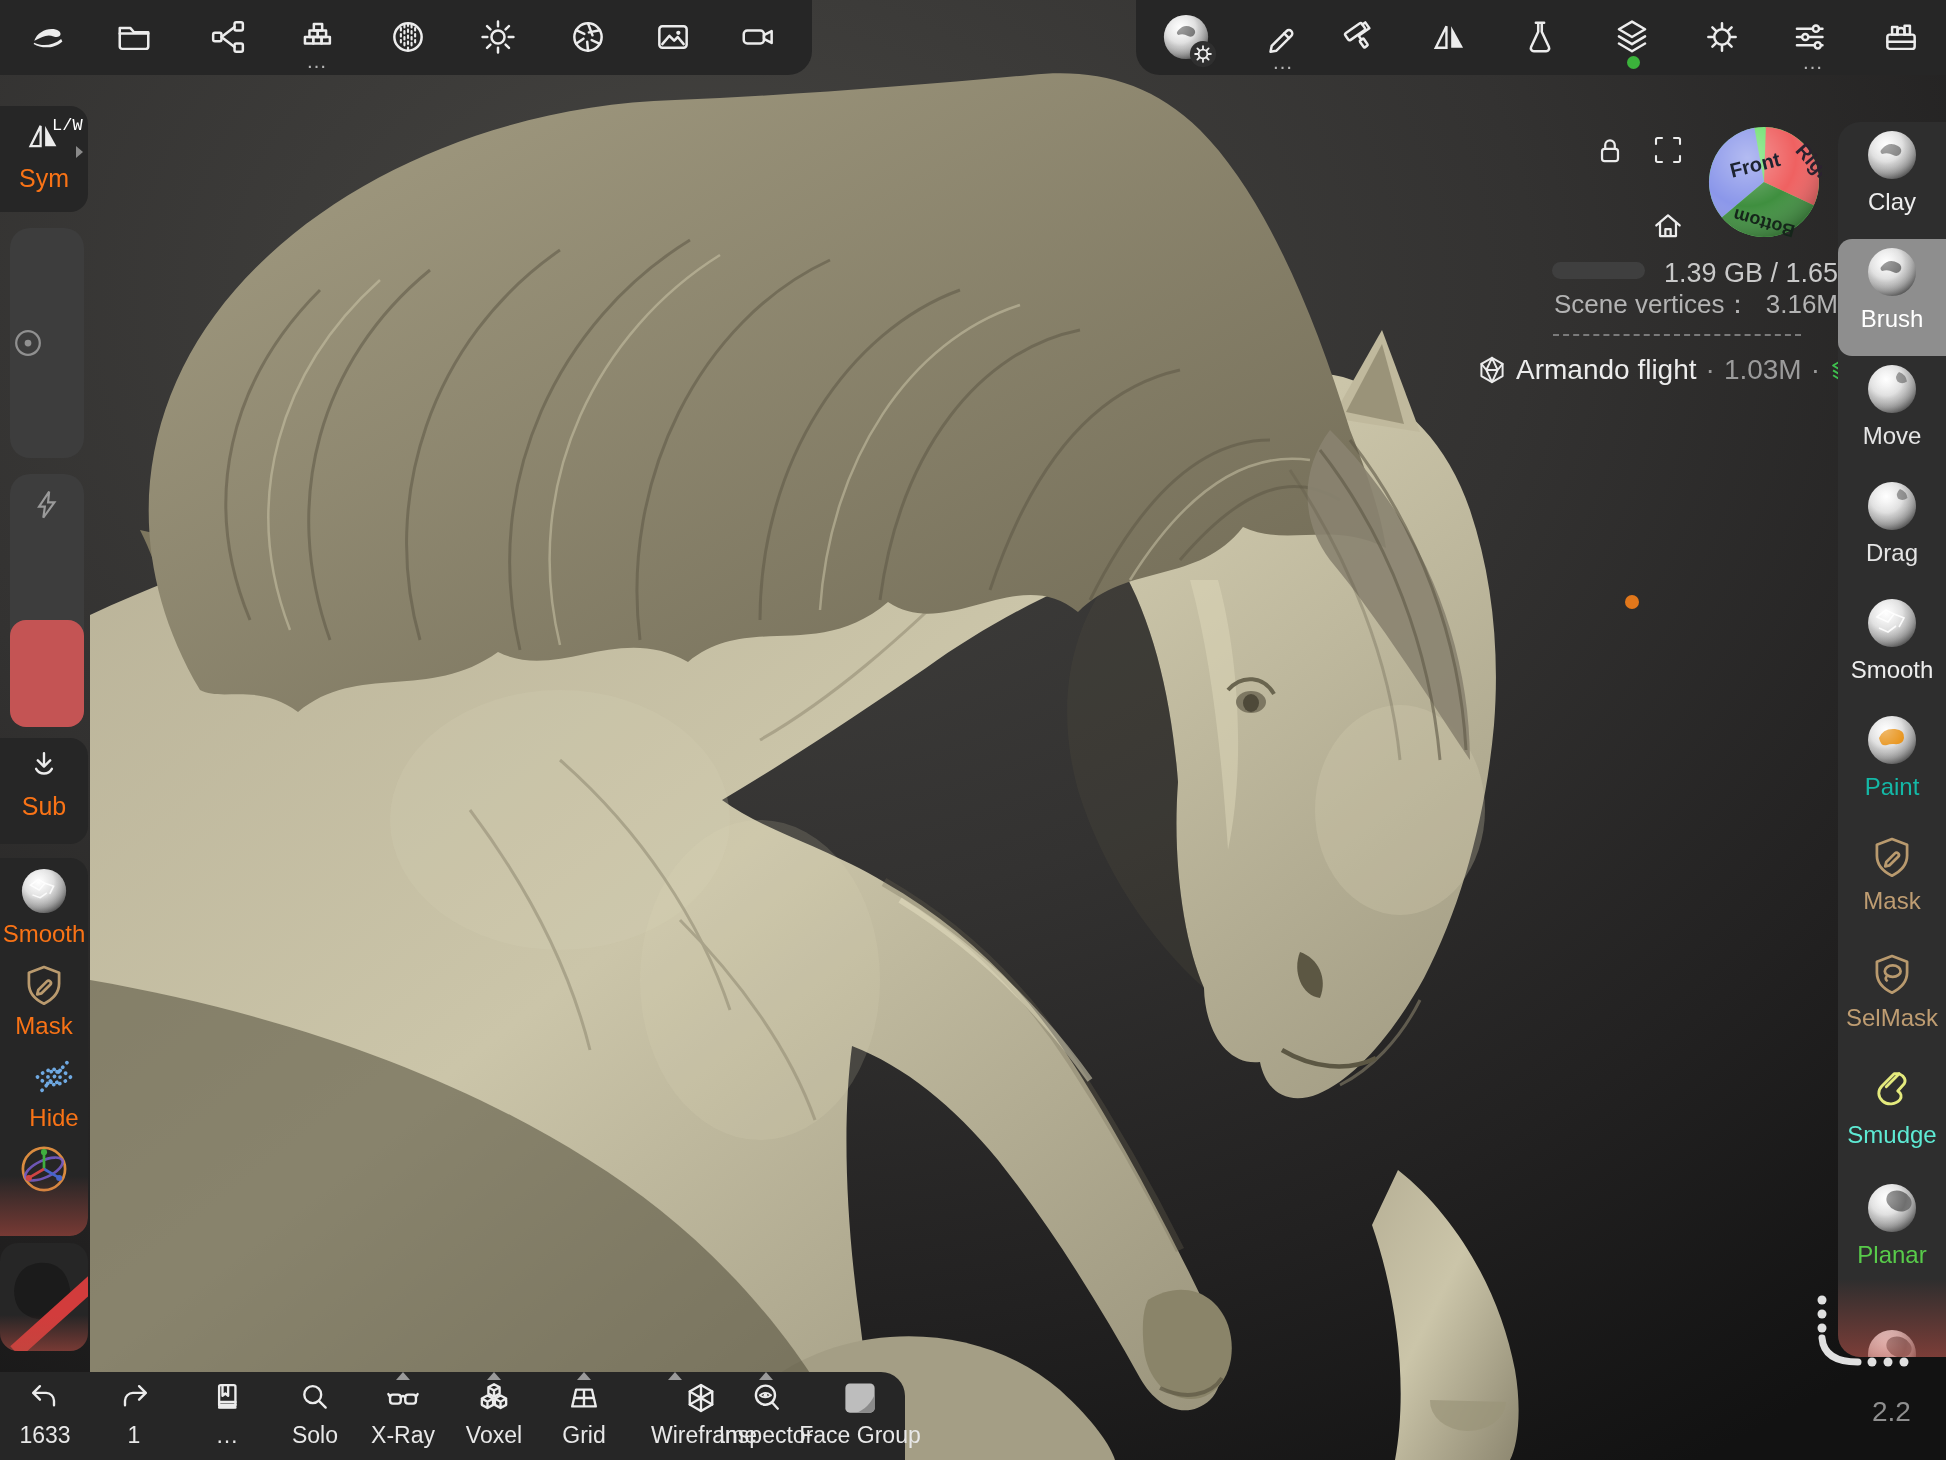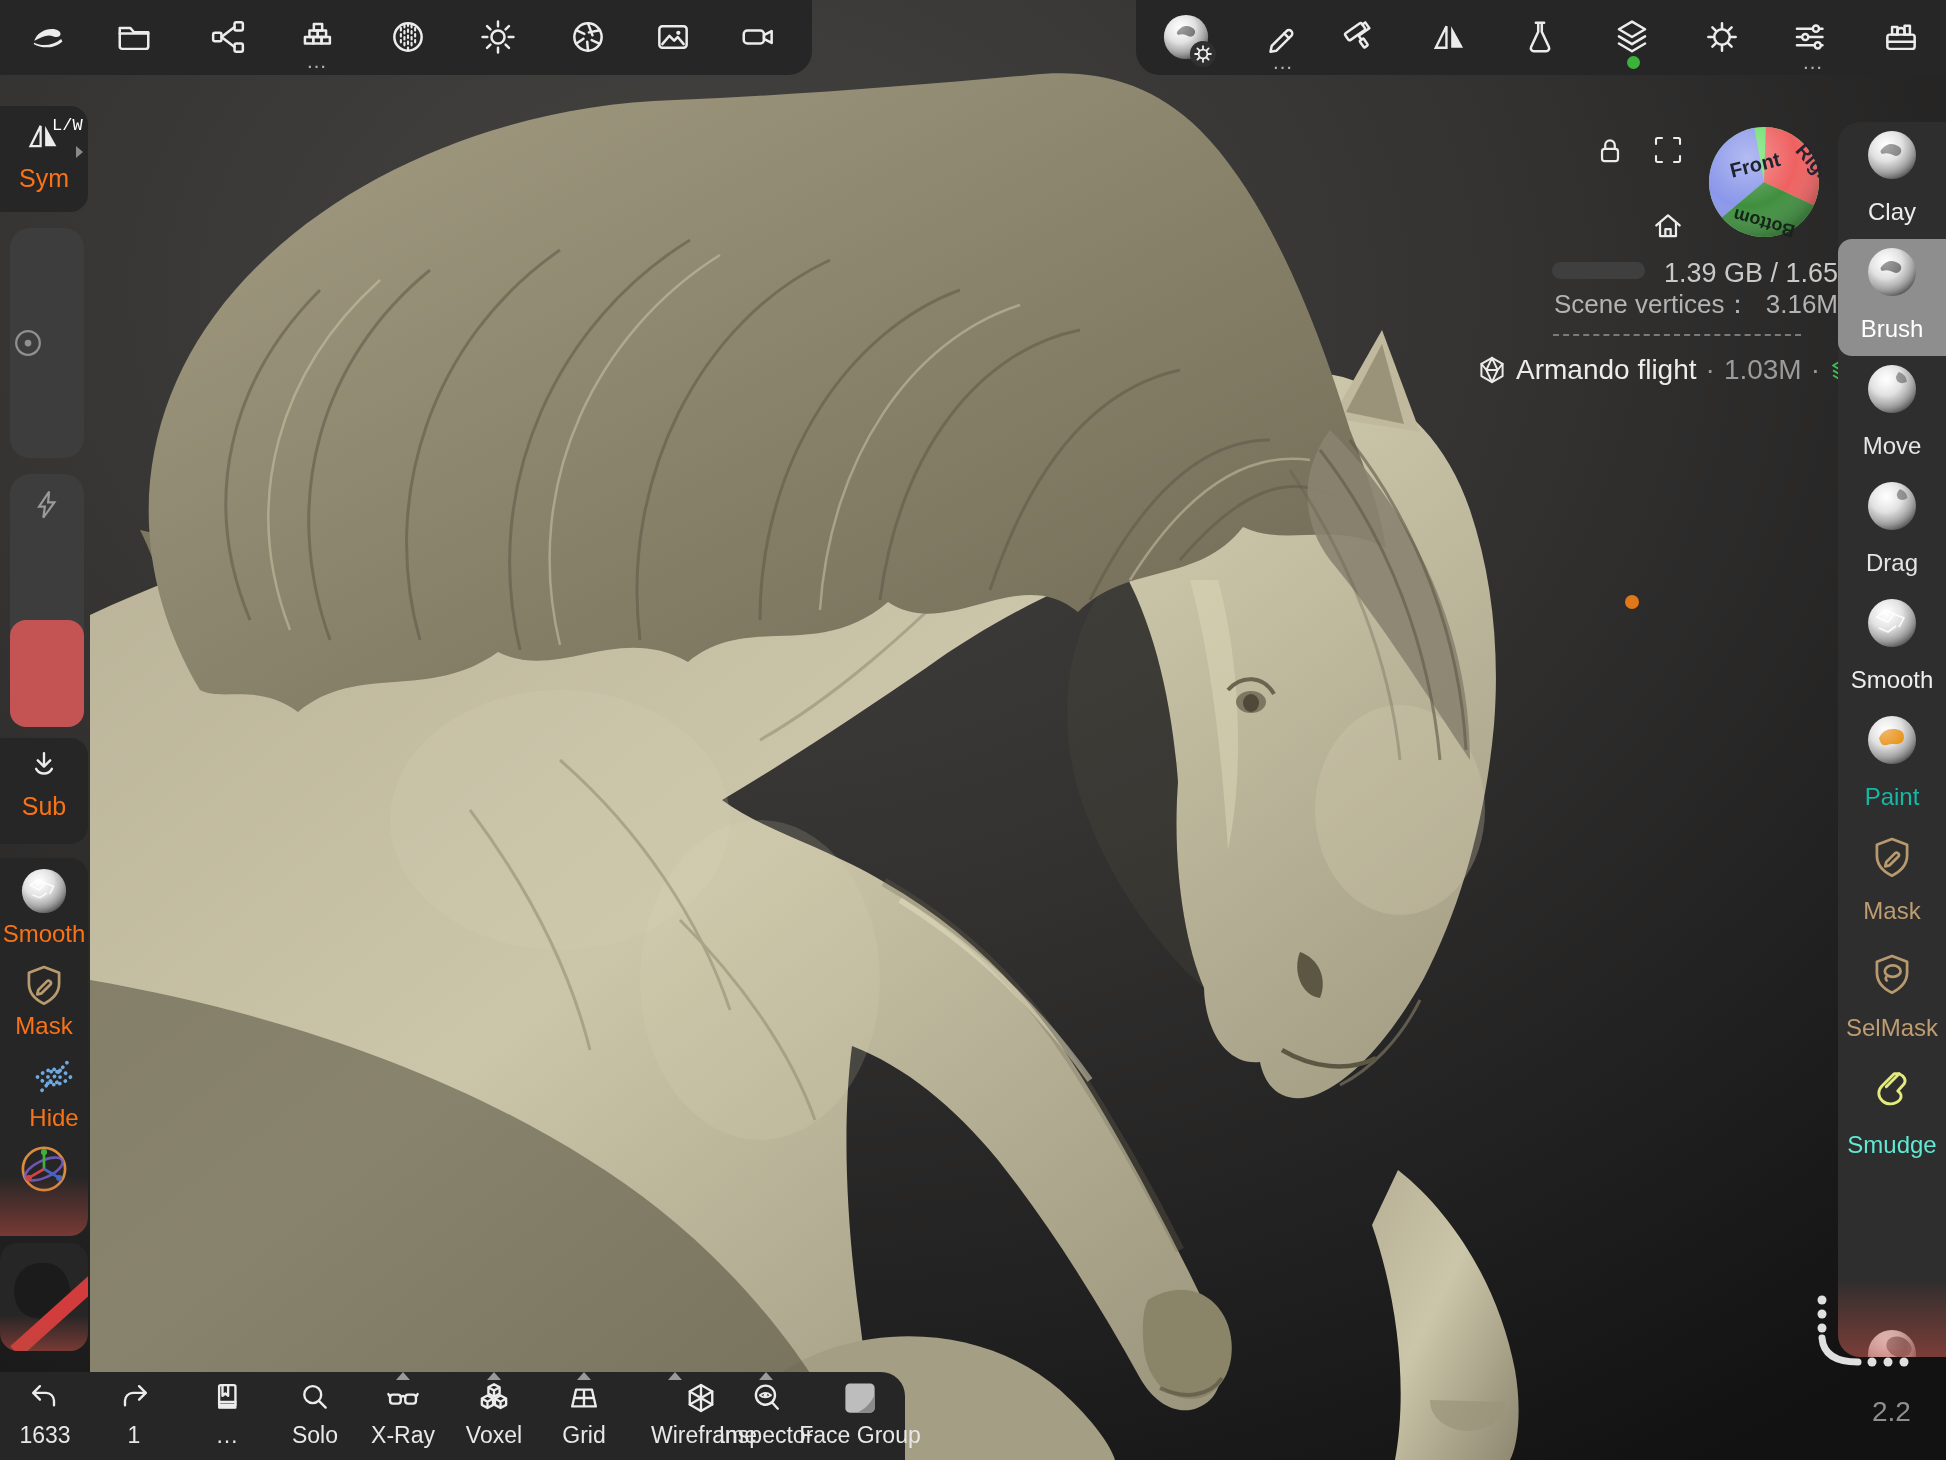--- a/index.html
+++ b/index.html
@@ -12,21 +12,21 @@
   .tb-right{left:1136px;top:0;width:810px;height:75px;border-radius:0 0 0 24px;}
   .icon-btn{position:absolute;width:44px;height:44px;display:flex;align-items:center;justify-content:center;}
   .icon-btn svg{display:block;}
   .ic{stroke:#ececec;fill:none;stroke-width:2.1;stroke-linecap:round;stroke-linejoin:round;}
   .dots{position:absolute;color:#b5b5b5;font-size:21px;letter-spacing:2px;line-height:10px;}
   
   .rside{left:1838px;top:122px;width:108px;height:1235px;border-radius:22px 0 0 22px;background:#2e2e2e;overflow:hidden;}
   .tool{position:absolute;left:0;width:108px;height:117px;text-align:center;}
   .tool.selected{background:#8e8e8e;border-radius:14px 0 0 14px;}
   .ticon{display:block;margin:7px auto 0;width:52px;height:52px;}
-  .tlabel{display:block;margin-top:17px;font-size:24px;color:#ededed;}
+  .tlabel{display:block;margin-top:7px;font-size:24px;color:#ededed;}
   .c-purple{color:#e5e5e5;} .c-yellow{color:#14b8a6;} .c-tan{color:#bf9d72;}
   .c-smudge{color:#5eead4;} .c-planar{color:#58cb4a;} .c-blue{color:#74aadf;}
   .redglow{position:absolute;left:0;bottom:0;width:100%;height:78px;
     background:linear-gradient(to bottom,rgba(180,70,60,0),rgba(186,74,64,.55));pointer-events:none;}
   
   .lpanel{position:absolute;left:0;background:#262626;border-radius:0 18px 18px 0;text-align:center;}
   .ltrack{position:absolute;left:10px;width:74px;background:#3d3d3d;border-radius:20px;}
   .llabel{display:block;font-size:25px;color:#f97316;}
   
   .bbar{left:0;top:1372px;width:905px;height:88px;border-radius:0 24px 0 0;background:#262626;}
@@ -515,20 +515,28 @@
     </svg>
     <span class="tlabel c-tan">SelMask</span>
   </div>
   <div class="tool" style="top:936px;">
     <svg class="ticon" viewBox="0 0 32 32" style="width:46px;height:46px;margin-top:10px;" fill="none" stroke="#e4ea7d" stroke-width="2" stroke-linecap="round" stroke-linejoin="round">
       <path d="M21,4 c3.5,1.5 5,4.5 3.5,7 l-4.5,5 c2.5,1.5 3,4 1.5,6 c-3,3.5 -8.5,4 -12,1 c-3.5,-3 -3.5,-7.5 -.5,-10.5 l8.5,-8.5 z"></path>
       <path d="M21,4 L12,13"></path>
     </svg>
     <span class="tlabel c-smudge">Smudge</span>
   </div>
+  <div class="tool" style="top:1053px;">
+    <svg class="ticon" viewBox="0 0 52 52">
+      <circle cx="26" cy="26" r="24" fill="url(#sphMain)"></circle>
+      <ellipse cx="33" cy="19" rx="13" ry="10" transform="rotate(22 33 19)" fill="#6f6f6f"></ellipse>
+      <circle cx="26" cy="26" r="24" fill="url(#sphShade)"></circle>
+    </svg>
+    <span class="tlabel c-planar">Planar</span>
+  </div>
   <div class="tool" style="top:1170px;">
     <svg class="ticon" viewBox="0 0 52 52" style="margin-top:36px;">
       <circle cx="26" cy="26" r="24" fill="url(#sphMain)"></circle>
       <ellipse cx="33" cy="19" rx="13" ry="10" transform="rotate(22 33 19)" fill="#6f6f6f"></ellipse>
       <circle cx="26" cy="26" r="24" fill="url(#sphShade)"></circle>
     </svg>
   </div>
   <span class="redglow"></span>
 </div>
 

